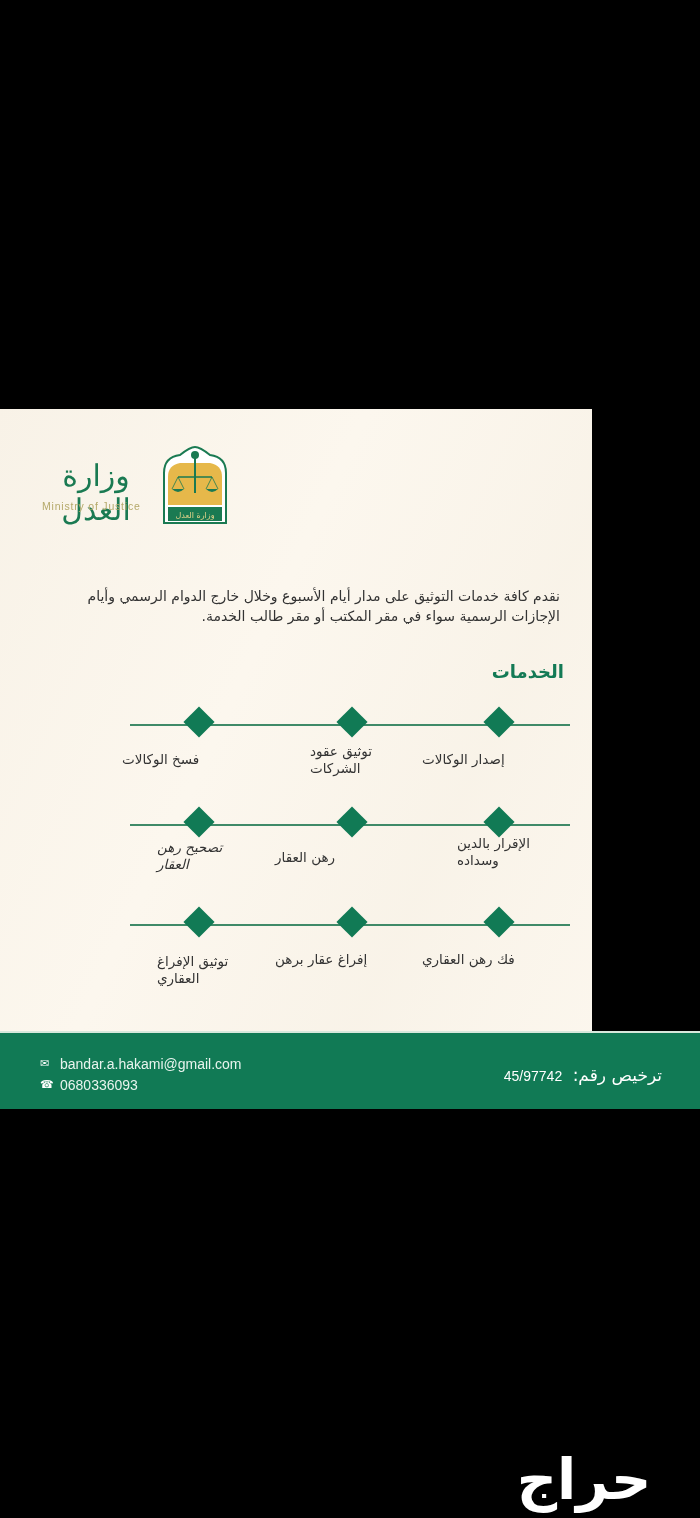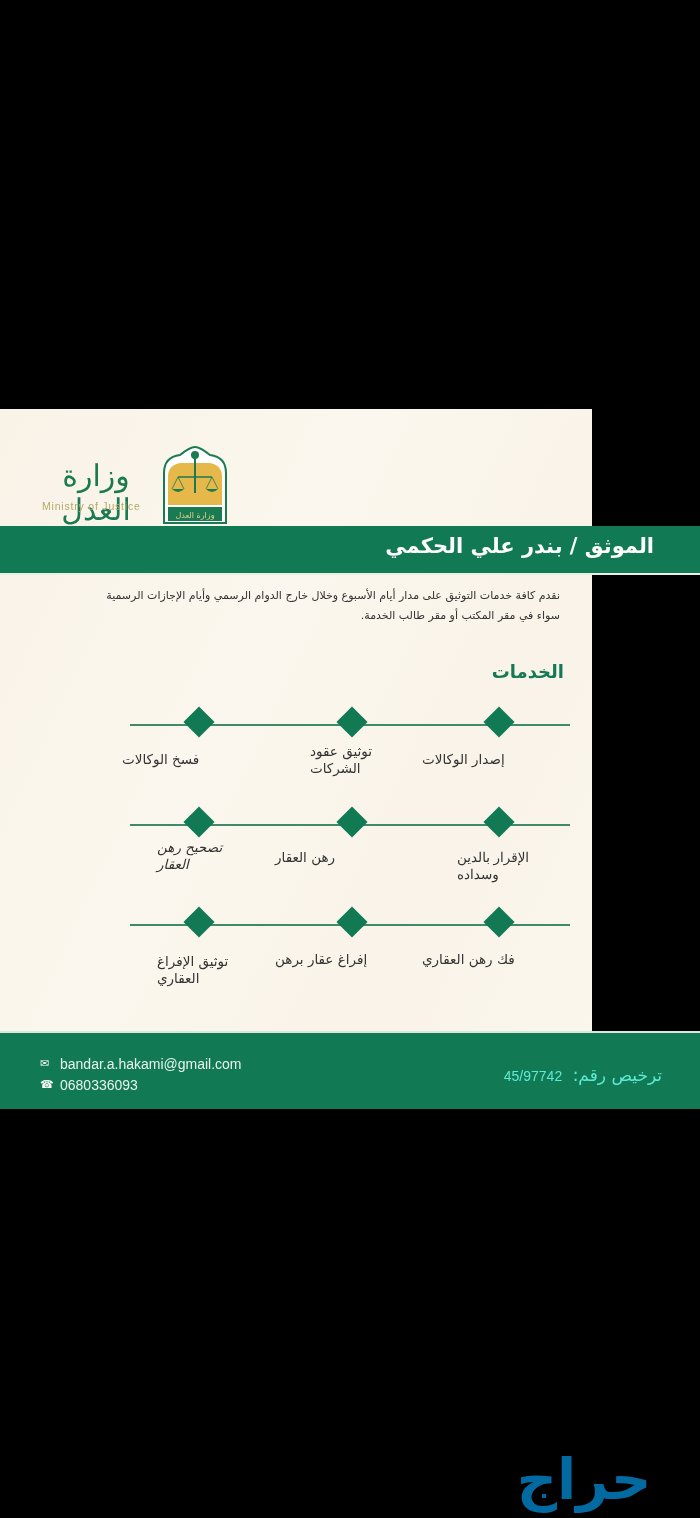--- a/index.html
+++ b/index.html
@@ -25,21 +25,21 @@
   .emblem { position:absolute; left:120px; top:0; width:70px; height:80px; }
   .name-bar {
     position:absolute; left:0; top:117px; width:700px; height:47px; background:#117a55;
     border-bottom:2px solid #e8f0e4;
   }
   .name-bar-text {
     position:absolute; right:46px; top:8px; color:#fff; font-size:21px; font-weight:bold; direction:rtl;
   }
   .intro {
     position:absolute; right:32px; top:177px; width:480px; direction:rtl; text-align:right;
-    color:#333; font-size:11px; line-height:20px;
+    color:#333; font-size:14px; line-height:20px;
   }
   .section-title {
     position:absolute; right:28px; top:252px; color:#137a55; font-size:18px; font-weight:bold; direction:rtl;
   }
   .services { position:absolute; left:130px; top:298px; width:440px; }
   .svc-row { position:relative; height:100px; }
   .svc-line { position:absolute; left:0; right:0; top:17px; height:1.5px; background:#3f8a68; }
   .svc-item { position:absolute; top:0; width:150px; text-align:center; }
   .svc-item .diamond {
     position:absolute; left:55px; top:4px; width:22px; height:22px; background:#117a55; transform:rotate(45deg);
@@ -53,27 +53,27 @@
   .col-1 { left:145px; }
   .col-2 { left:-8px; }
   .footer {
     position:absolute; left:0; bottom:0; width:700px; height:76px; background:#117a55;
     border-top:2px solid #d7e8dc;
   }
   .contact { position:absolute; left:40px; top:20px; color:#e8f4ee; font-size:14px; font-family:"Liberation Sans", sans-serif; }
   .contact-row { display:flex; align-items:center; height:21px; }
   .contact-row .ic { width:14px; font-size:11px; margin-right:6px; color:#fff; }
   .license {
-    position:absolute; right:38px; top:32px; color:#5eead4; direction:rtl; font-size:14px;margin-left:40px;
+    position:absolute; right:38px; top:32px; color:#ffffff; direction:rtl; font-size:14px;margin-left:40px;
   }
   .license .lbl { font-size:17px; margin-left:6px; }
   .license .num { font-family:"Liberation Sans", sans-serif; font-size:14px; }
   .watermark {
     position:absolute; left:478px; top:1452px; width:212px; height:56px;
-    color:#0369a1; font-size:56px; font-weight:bold; direction:rtl; text-align:center; line-height:56px;
+    color:#ffffff; font-size:56px; font-weight:bold; direction:rtl; text-align:center; line-height:56px;
     font-family:"DejaVu Sans", sans-serif; letter-spacing:-2px;
   }
 </style>
 </head>
 <body>
 
 <div class="card">
 
   <div class="logo-wrap">
     <div class="logo-text-ar">وزارة العدل</div>
@@ -85,23 +85,20 @@
       <circle cx="35" cy="10" r="4" fill="#1a7a52"></circle>
       <path d="M18 32 L52 32" stroke="#1a7a52" stroke-width="1.5"></path>
       <path d="M12 44 Q18 50 24 44 Z" fill="#1a7a52"></path>
       <path d="M46 44 Q52 50 58 44 Z" fill="#1a7a52"></path>
       <path d="M18 32 L12 44 M18 32 L24 44 M52 32 L46 44 M52 32 L58 44" stroke="#1a7a52" stroke-width="0.8"></path>
       <rect x="8" y="62" width="54" height="14" fill="#1a7a52"></rect>
       <text x="35" y="73" font-size="8" fill="#e6d48a" text-anchor="middle">وزارة العدل</text>
     </svg>
   </div>
 
-  <div class="name-bar">
-    <div class="name-bar-text">الموثق / بندر علي الحكمي</div>
-  </div>
 
   <div class="intro">نقدم كافة خدمات التوثيق على مدار أيام الأسبوع وخلال خارج الدوام الرسمي وأيام الإجازات الرسمية سواء في مقر المكتب أو مقر طالب الخدمة.</div>
 
   <div class="section-title">الخدمات</div>
 
   <div class="services">
     <div class="svc-row">
       <div class="svc-line"></div>
       <div class="svc-item col-0">
         <div class="diamond"></div>
@@ -114,21 +111,21 @@
       <div class="svc-item col-2">
         <div class="diamond"></div>
         <div class="label">فسخ الوكالات</div>
       </div>
     </div>
 
     <div class="svc-row">
       <div class="svc-line"></div>
       <div class="svc-item col-0">
         <div class="diamond"></div>
-        <div class="label" style="top:42px;width:80px;left:35px;font-family:Liberation Serif, serif;">الإقرار بالدين وسداده</div>
+        <div class="label" style="top:28px;width:80px;left:35px;">الإقرار بالدين وسداده</div>
       </div>
       <div class="svc-item col-1">
         <div class="diamond"></div>
         <div class="label" style="top:42px;">رهن العقار</div>
       </div>
       <div class="svc-item col-2">
         <div class="diamond"></div>
         <div class="label" style="top:32px;width:80px;left:35px;font-style:italic;">تصحيح رهن العقار</div>
       </div>
     </div>

